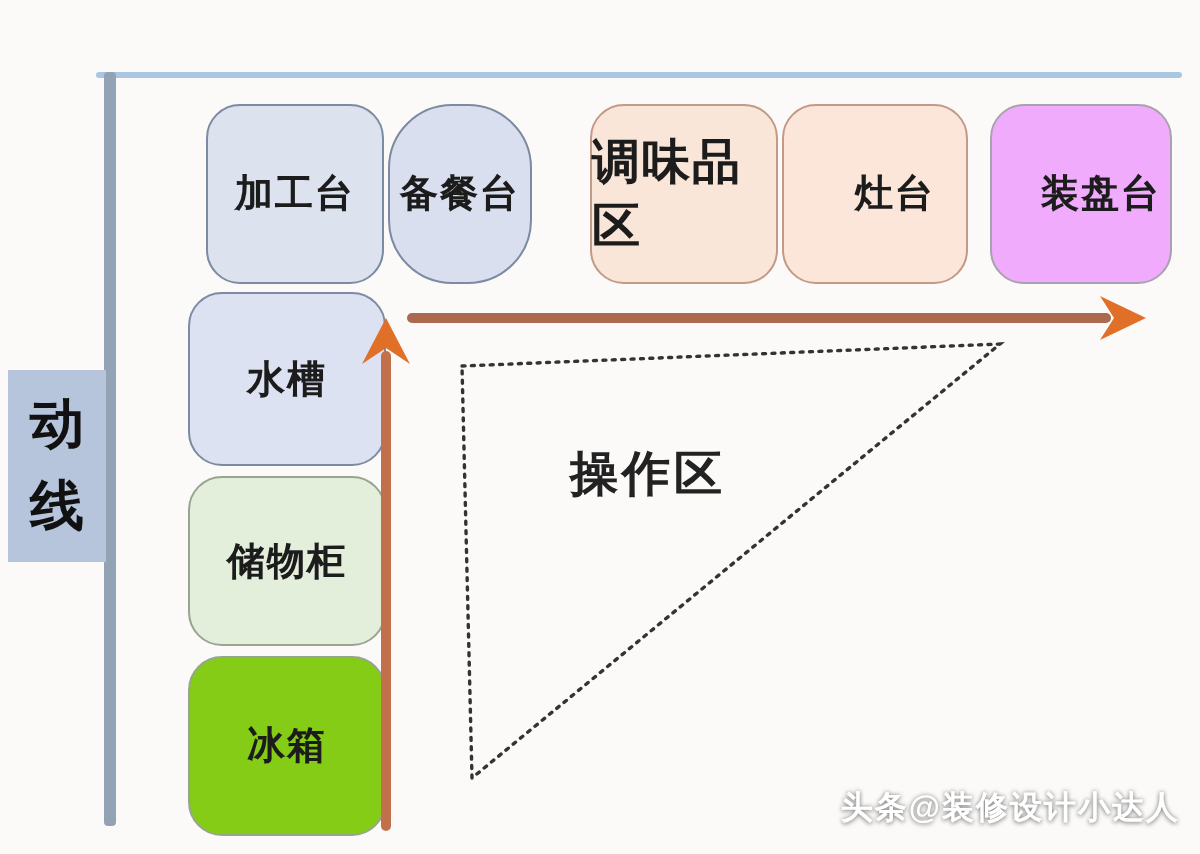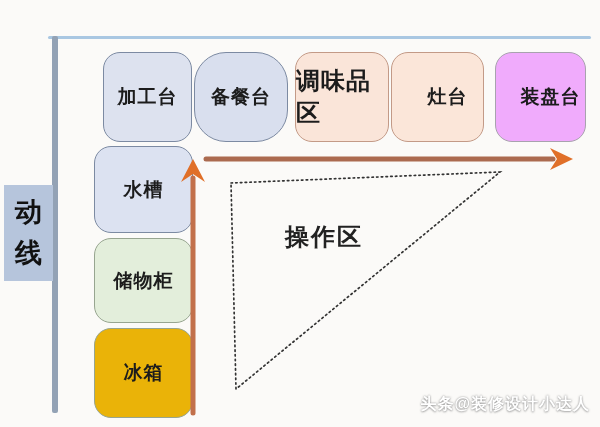--- a/index.html
+++ b/index.html
@@ -33,21 +33,21 @@
     position:absolute;
     border-radius:17px;
     border:1.6px solid #888;
     display:flex;align-items:center;justify-content:center;
     font-size:19px;font-weight:bold;color:#1c1c1c;
     letter-spacing:1px;
     box-sizing:border-box;
     margin-left:18px;
   }
   .t1{left:85px;top:52px;width:89px;height:90px;}
-  .t2{left:176px;top:52px;width:94px;height:90px;border-radius:32px;}
+  .t2{left:176px;top:52px;width:72px;height:90px;border-radius:32px;}
   .t3{left:277px;top:52px;width:94px;height:90px;font-size:24px;}
   .t4{left:373px;top:52px;width:93px;height:90px;}
   .t5{left:477px;top:52px;width:91px;height:90px;}
   .l1{left:76px;top:146px;width:99px;height:87px;}
   .l2{left:76px;top:238px;width:99px;height:85px;}
   .l3{left:76px;top:328px;width:99px;height:90px;}
   
   .overlay{
     position:absolute;left:0;top:0;width:600px;height:427px;
     pointer-events:none;
@@ -95,21 +95,21 @@
   <div class="box t5" style="background-color: #f0abfc; border-color: rgb(168, 162, 174); padding-left: 20px;">
     <span>装盘台</span>
   </div>
 
   <div class="box l1" style="background-color: rgb(220, 226, 241); border-color: rgb(124, 138, 162);">
     <span>水槽</span>
   </div>
   <div class="box l2" style="background-color: rgb(227, 238, 219); border-color: rgb(151, 165, 144);">
     <span>储物柜</span>
   </div>
-  <div class="box l3" style="background-color: #eab308; border-color: rgb(151, 165, 144); align-items: center;">
+  <div class="box l3" style="background-color: #84cc16; border-color: rgb(151, 165, 144); align-items: center;">
     <span>冰箱</span>
   </div>
 
   <svg class="overlay" viewBox="0 0 600 427">
 
     <line x1="193" y1="413" x2="193" y2="178" stroke-width="5" stroke-linecap="round" style="stroke: rgb(194, 112, 75);"></line>
     <polygon points="193,159 181,182 193,174 205,182" style="fill: rgb(224, 111, 40);"></polygon>
 
     <line x1="206" y1="159" x2="553" y2="159" stroke-width="5" stroke-linecap="round" style="stroke: rgb(171, 106, 79);"></line>
     <polygon points="573,159 550,148 557,159 550,170" style="fill: rgb(224, 111, 40);"></polygon>

